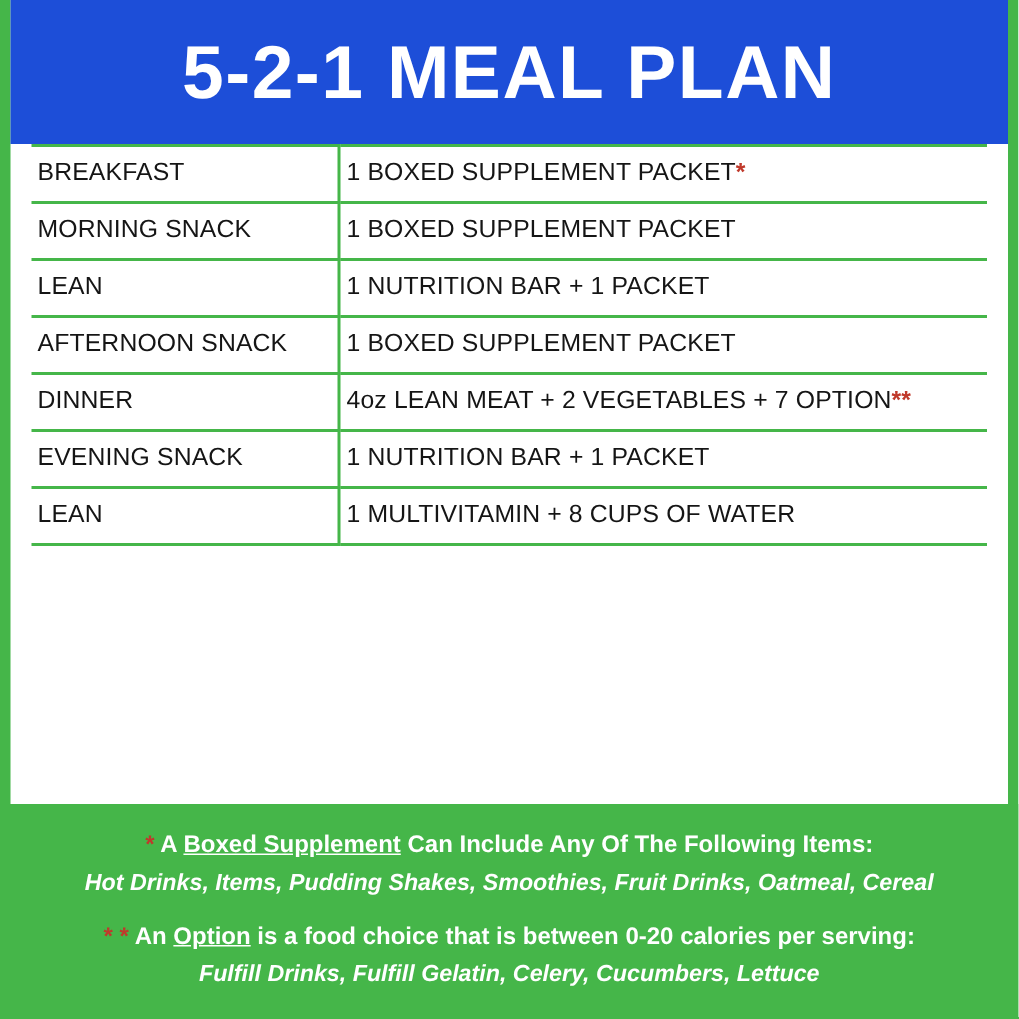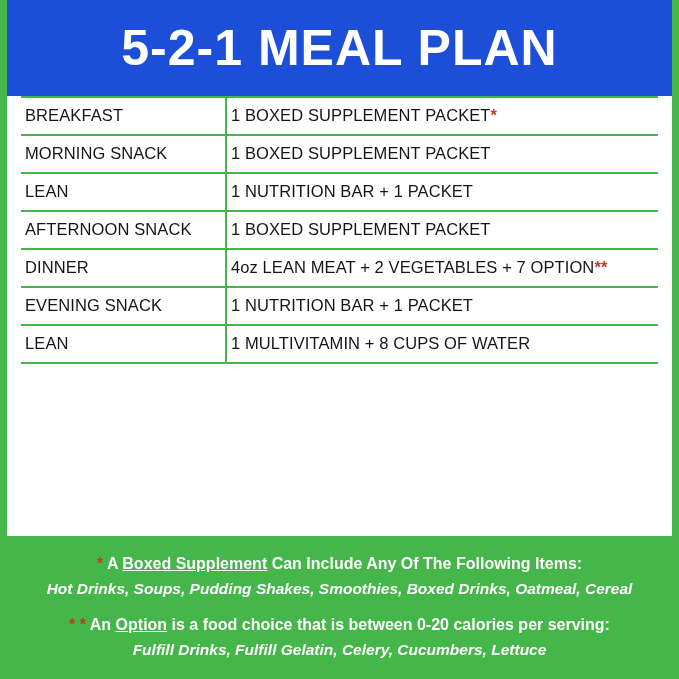--- a/index.html
+++ b/index.html
@@ -167,21 +167,21 @@
           <td class="col-desc"><span>1 MULTIVITAMIN +  8 CUPS OF WATER</span><span class="asterisk"></span></td>
         </tr>
       </tbody>
     </table>
   </div>
 
   <div class="footer-band">
 
     <div class="note-block">
       <div class="note-head"><span class="star">*</span><span> A </span><span class="uline">Boxed Supplement</span><span> Can Include Any Of The Following Items:</span></div>
-      <div class="note-items">Hot Drinks, Soups, Pudding Shakes, Smoothies, Boxed Drinks, Oatmeal, Cereal</div>
+      <div class="note-items">Hot Drinks, Items, Pudding Shakes, Smoothies, Fruit Drinks, Oatmeal, Cereal</div>
     </div>
 
     <div class="note-block">
       <div class="note-head"><span class="star">* *</span><span> An </span><span class="uline">Option</span><span> is a food choice that is between 0-20 calories per serving:</span></div>
       <div class="note-items">Fulfill Drinks, Fulfill Gelatin, Celery, Cucumbers, Lettuce</div>
     </div>
 
   </div>
 
 </div>

